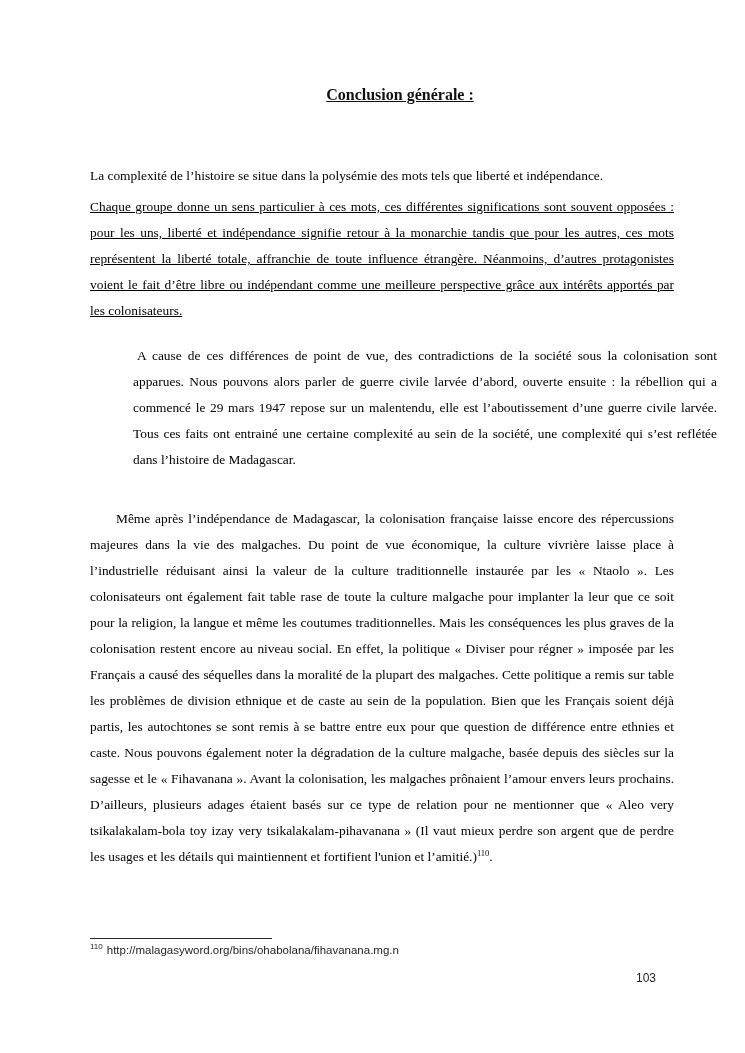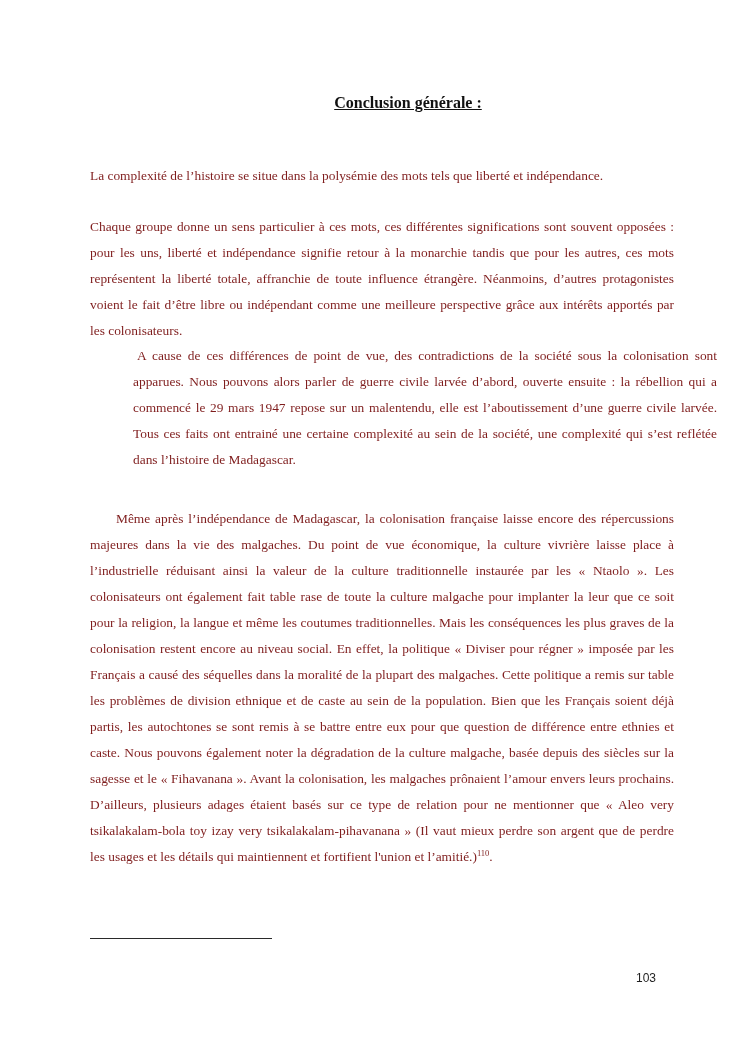--- a/index.html
+++ b/index.html
@@ -14,42 +14,42 @@
     background: #ffffff;
     overflow: hidden;
     font-family: "Liberation Serif", serif;
     color: #1f1f1f;
   }
   .doc-title {
     position: absolute;
     top: 82px;
     left: 90px;
     width: 584px;
-    margin: 8px;
+    margin: 0;
     text-align: center;
     text-indent: 36px;
     font-family: "Liberation Serif", serif;
     font-size: 16px;
     line-height: 26px;
     font-weight: bold;
     text-decoration: underline;
     color: #111111;
   }
   .para {
     position: absolute;
     left: 90px;
     width: 584px;
     margin: 0;
     text-align: justify;
     font-size: 13.4px;
     line-height: 26px;
-    color: #7f1d1d;
+    color: #000000;
   }
   #p1 { top: 163px; }
-  #p2 { top: 214px; }
+  #p2 { top: 194px; text-decoration: underline; }
   #p3 { top: 343px; text-indent: 4px; margin-left: 43px; }
   #p4 { top: 506px; text-indent: 26px; }
   .fn-ref {
     font-size: 8.5px;
     line-height: 0;
     vertical-align: super;
   }
   .footnote-sep {
     position: absolute;
     top: 938px;
@@ -96,16 +96,17 @@
   <p class="para" id="p1">La complexité de l’histoire se situe dans la polysémie des mots tels que liberté et indépendance.</p>
 
   <p class="para" id="p2">Chaque groupe donne un sens particulier à ces mots, ces différentes significations sont souvent opposées : pour les uns, liberté et indépendance signifie retour à la monarchie tandis que pour les autres, ces mots représentent la liberté totale, affranchie de toute influence étrangère. Néanmoins, d’autres protagonistes voient le fait d’être libre ou indépendant comme une meilleure perspective grâce aux intérêts apportés par les colonisateurs.</p>
 
   <p class="para" id="p3">A cause de ces différences de point de vue, des contradictions de la société sous la colonisation sont apparues. Nous pouvons alors parler de guerre civile larvée d’abord, ouverte ensuite : la rébellion qui a commencé le 29 mars 1947 repose sur un malentendu, elle est l’aboutissement d’une guerre civile larvée. Tous ces faits ont entrainé une certaine complexité au sein de la société, une complexité qui s’est reflétée dans l’histoire de Madagascar.</p>
 
   <p class="para" id="p4"><span>Même après l’indépendance de Madagascar, la colonisation française laisse encore des répercussions majeures dans la vie des malgaches. Du point de vue économique, la culture vivrière laisse place à l’industrielle réduisant ainsi la valeur de la culture traditionnelle instaurée par les « Ntaolo ». Les colonisateurs ont également fait table rase de toute la culture malgache pour implanter la leur que ce soit pour la religion, la langue et même les coutumes traditionnelles. Mais les conséquences les plus graves de la colonisation restent encore au niveau social. En effet, la politique « Diviser pour régner » imposée par les Français a causé des séquelles dans la moralité de la plupart des malgaches. Cette politique a remis sur table les problèmes de division ethnique et de caste au sein de la population. Bien que les Français soient déjà partis, les autochtones se sont remis à se battre entre eux pour que question de différence entre ethnies et caste. Nous pouvons également noter la dégradation de la culture malgache, basée depuis des siècles sur la sagesse et le « Fihavanana ». Avant la colonisation, les malgaches prônaient l’amour envers leurs prochains. D’ailleurs, plusieurs adages étaient basés sur ce type de relation pour ne mentionner que « Aleo very tsikalakalam-bola toy izay very tsikalakalam-pihavanana » (Il vaut mieux perdre son argent que de perdre les usages et les détails qui maintiennent et fortifient l'union et l’amitié.)</span><sup class="fn-ref">110</sup><span>.</span></p>
 
   <div class="footnote-sep"></div>
 
+  <div class="footnote"><sup class="fn-num">110</sup><span class="fn-url">http://malagasyword.org/bins/ohabolana/fihavanana.mg.n</span></div>
 
   <div class="page-number">103</div>
 
 </div>
 
 </body></html>

